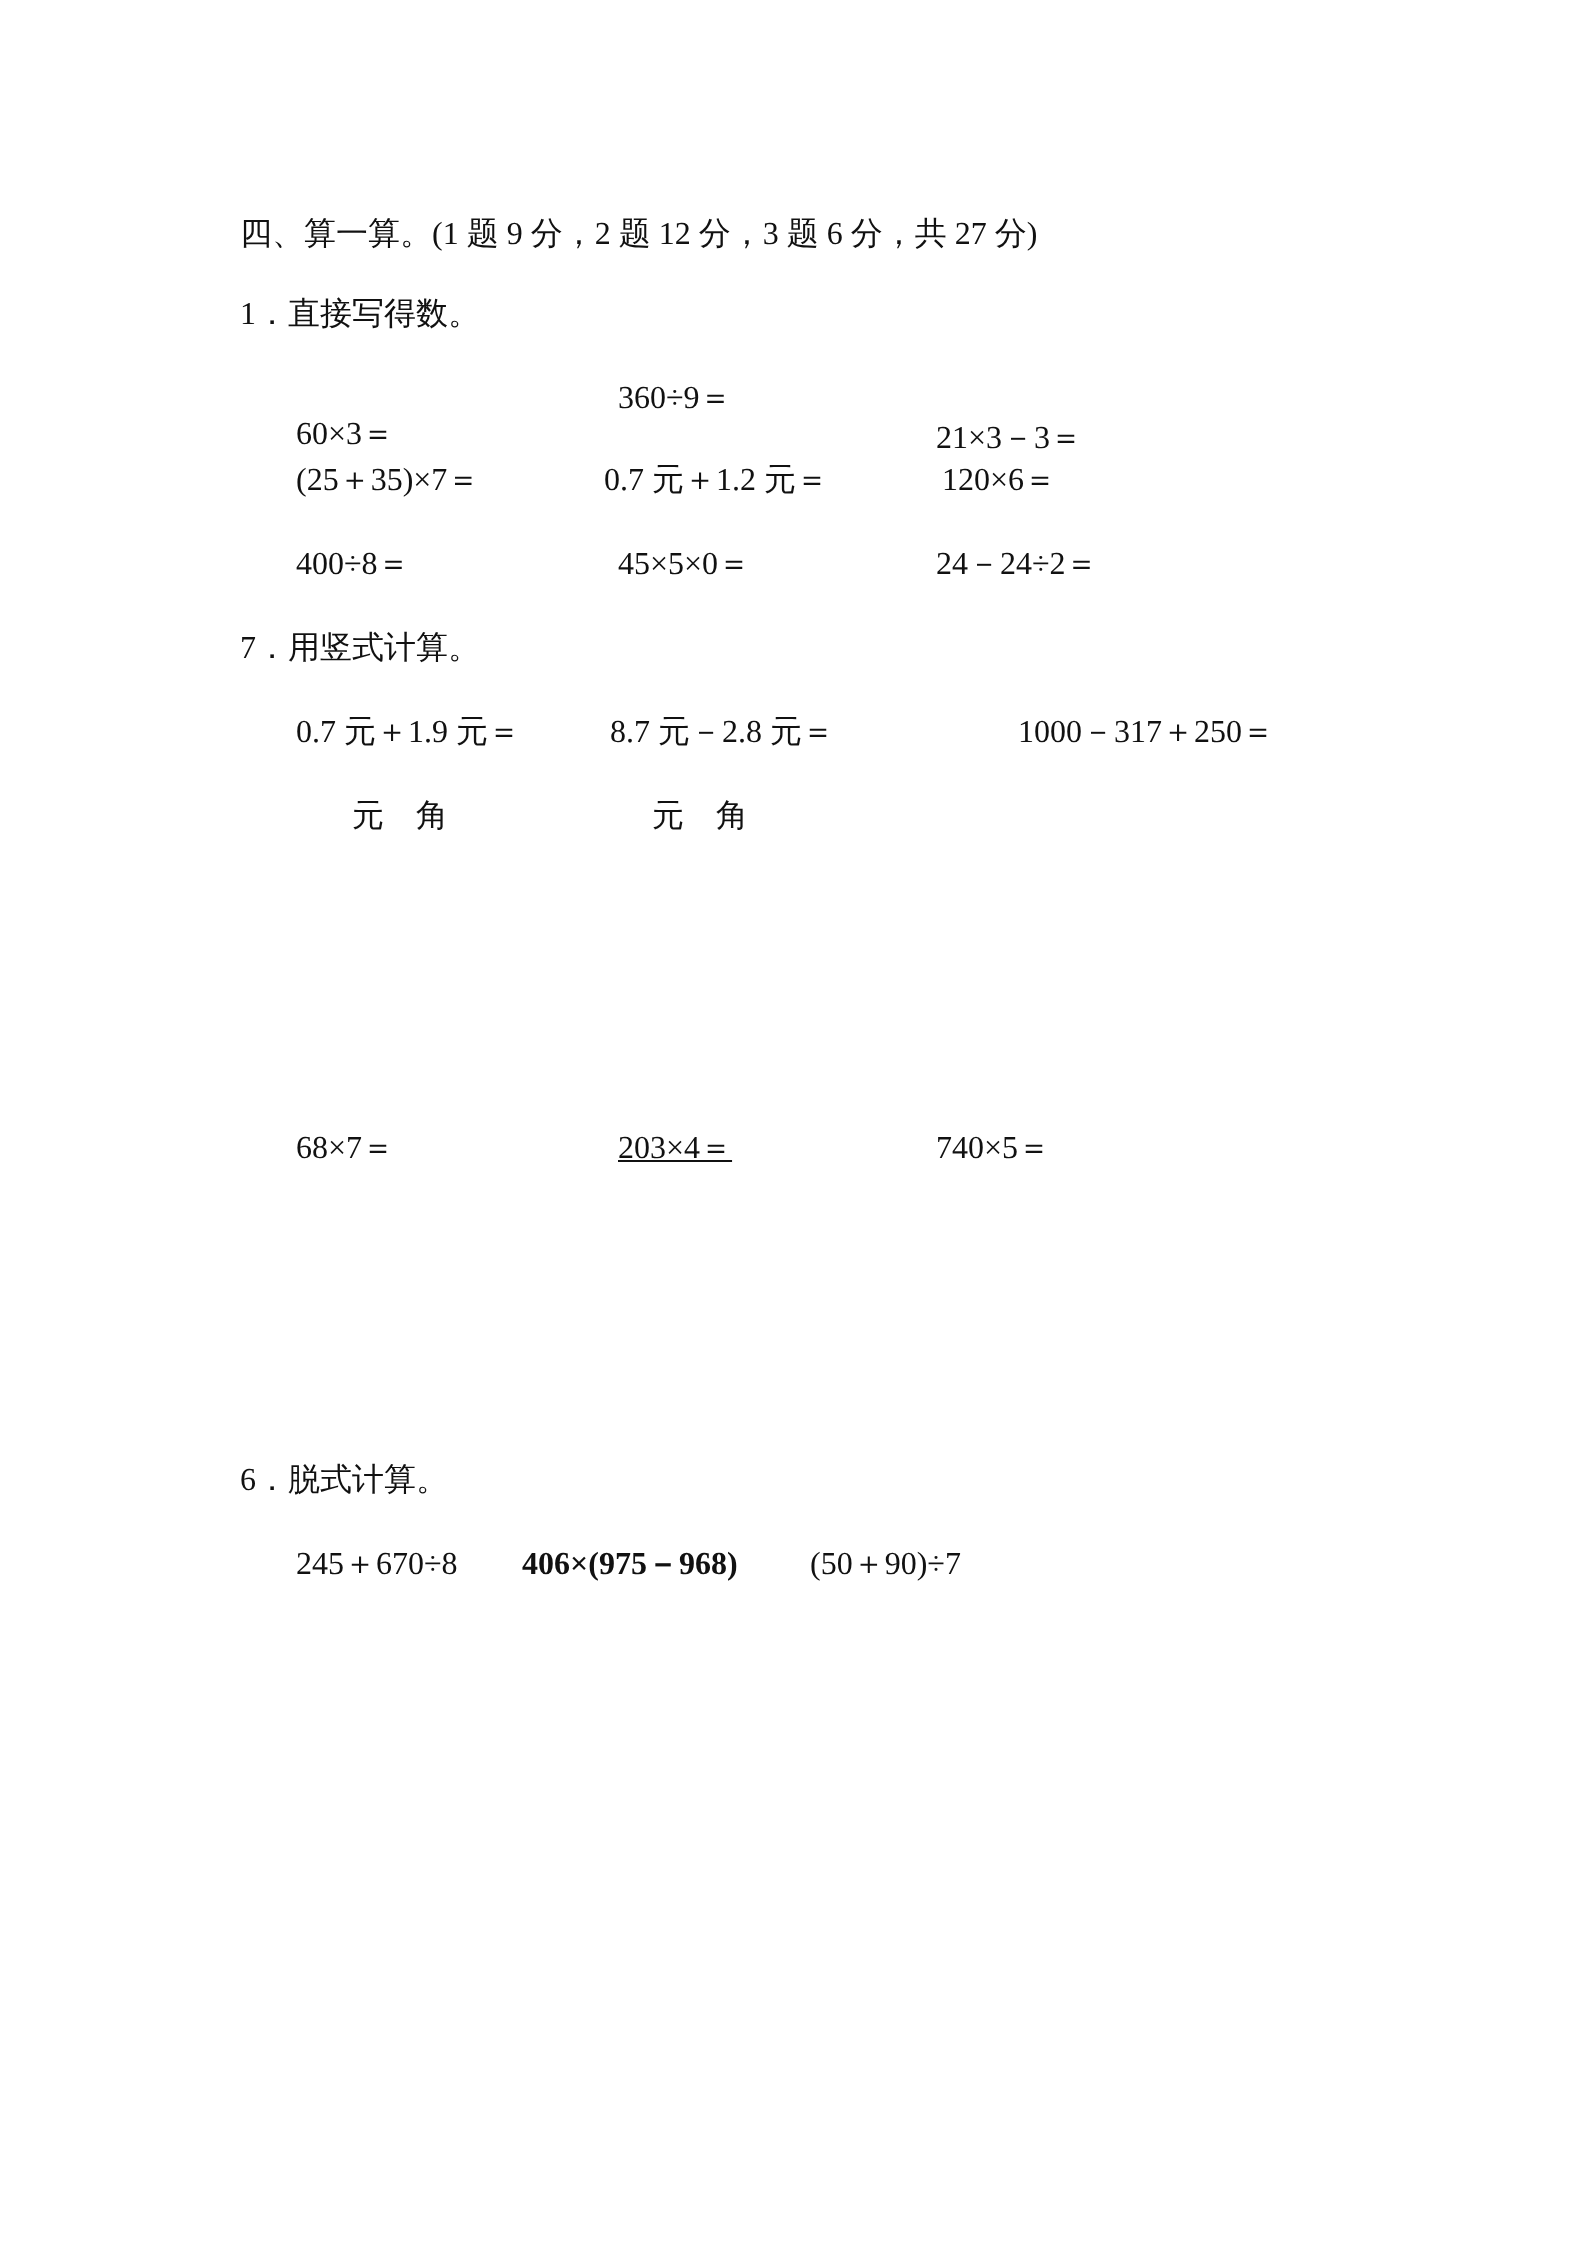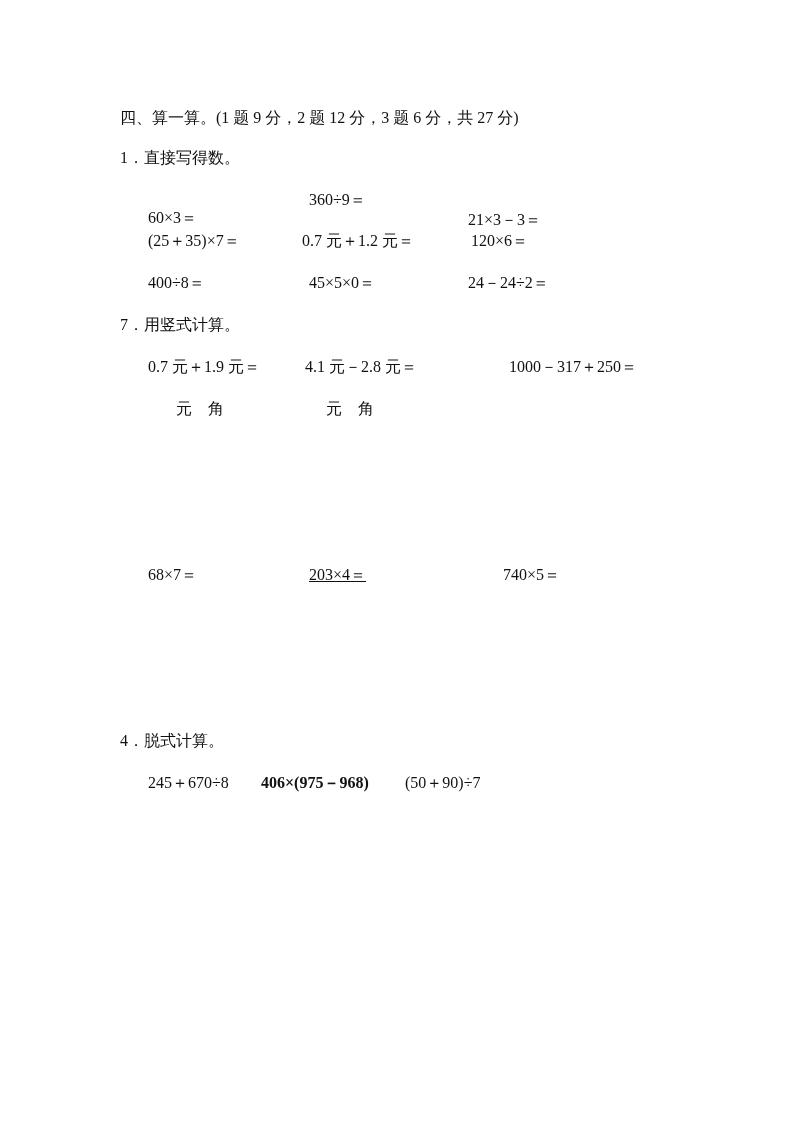--- a/index.html
+++ b/index.html
@@ -29,33 +29,33 @@
   <div>
     <div class="cell" style="left:148px; top:273px;">400÷8＝</div>
     <div class="cell" style="left:309px; top:273px;">45×5×0＝</div>
     <div class="cell" style="left:468px; top:273px;">24－24÷2＝</div>
   </div>
 
   <div class="line" style="left:120px; top:315px;">7．用竖式计算。</div>
 
   <div>
     <div class="cell" style="left:148px; top:357px;font-family:Liberation Serif, serif;">0.7 元＋1.9 元＝</div>
-    <div class="cell" style="left:305px; top:357px;">4.1 元－2.8 元＝</div>
+    <div class="cell" style="left:305px; top:357px;">8.7 元－2.8 元＝</div>
     <div class="cell" style="left:474px; top:357px;margin-left:35px;">1000－317＋250＝</div>
   </div>
   <div>
     <div class="cell" style="left:176px; top:399px;">元　角</div>
     <div class="cell" style="left:326px; top:399px;">元　角</div>
   </div>
   <div>
     <div class="cell" style="left:148px; top:565px;">68×7＝</div>
     <div class="cell" style="left:309px; top:565px;text-decoration:underline;">203×4＝</div>
-    <div class="cell" style="left:468px; top:565px;margin-left:35px;">740×5＝</div>
+    <div class="cell" style="left:468px; top:565px;">740×5＝</div>
   </div>
 
-  <div class="line" style="left:120px; top:731px;">4．脱式计算。</div>
+  <div class="line" style="left:120px; top:731px;">6．脱式计算。</div>
 
   <div>
     <div class="cell" style="left:148px; top:773px;">245＋670÷8</div>
     <div class="cell" style="left:261px; top:773px;font-weight:bold;">406×(975－968)</div>
     <div class="cell" style="left:405px; top:773px;">(50＋90)÷7</div>
   </div>
 </div>
 
 </body></html>

